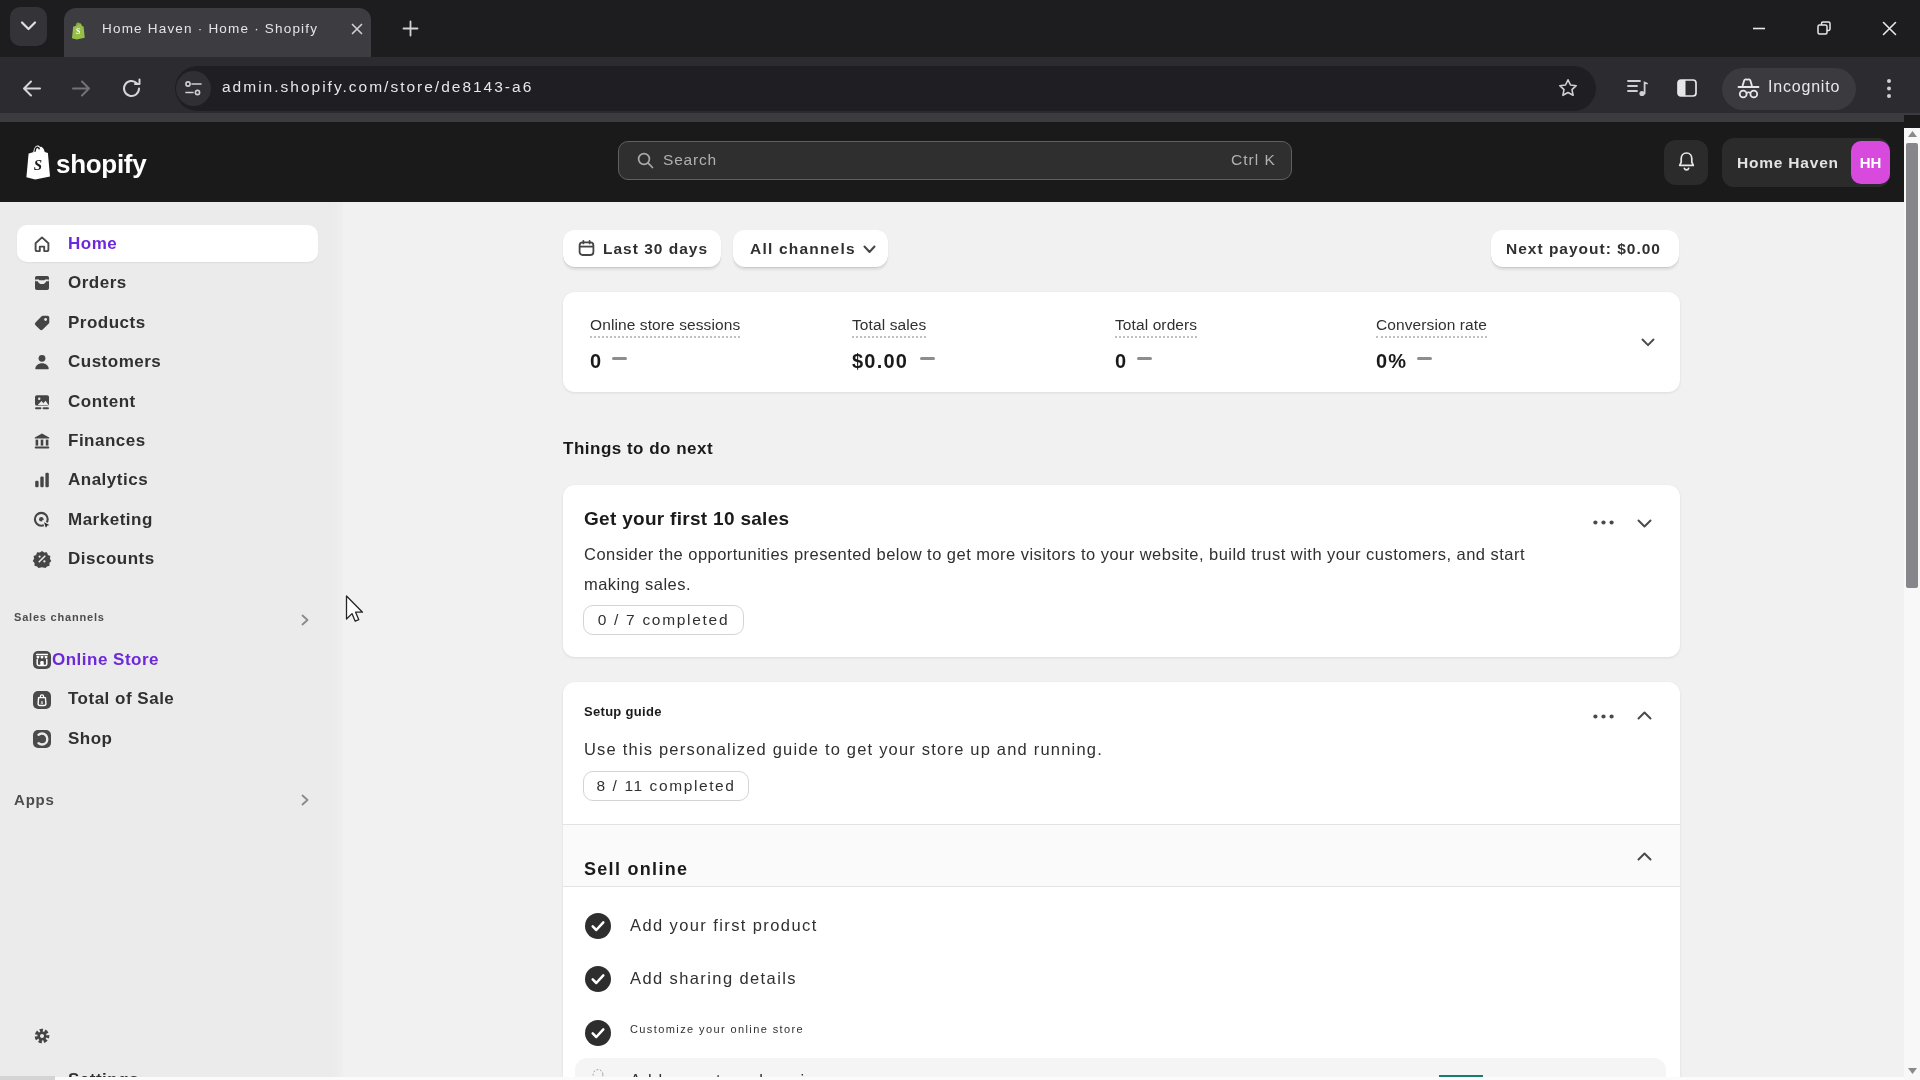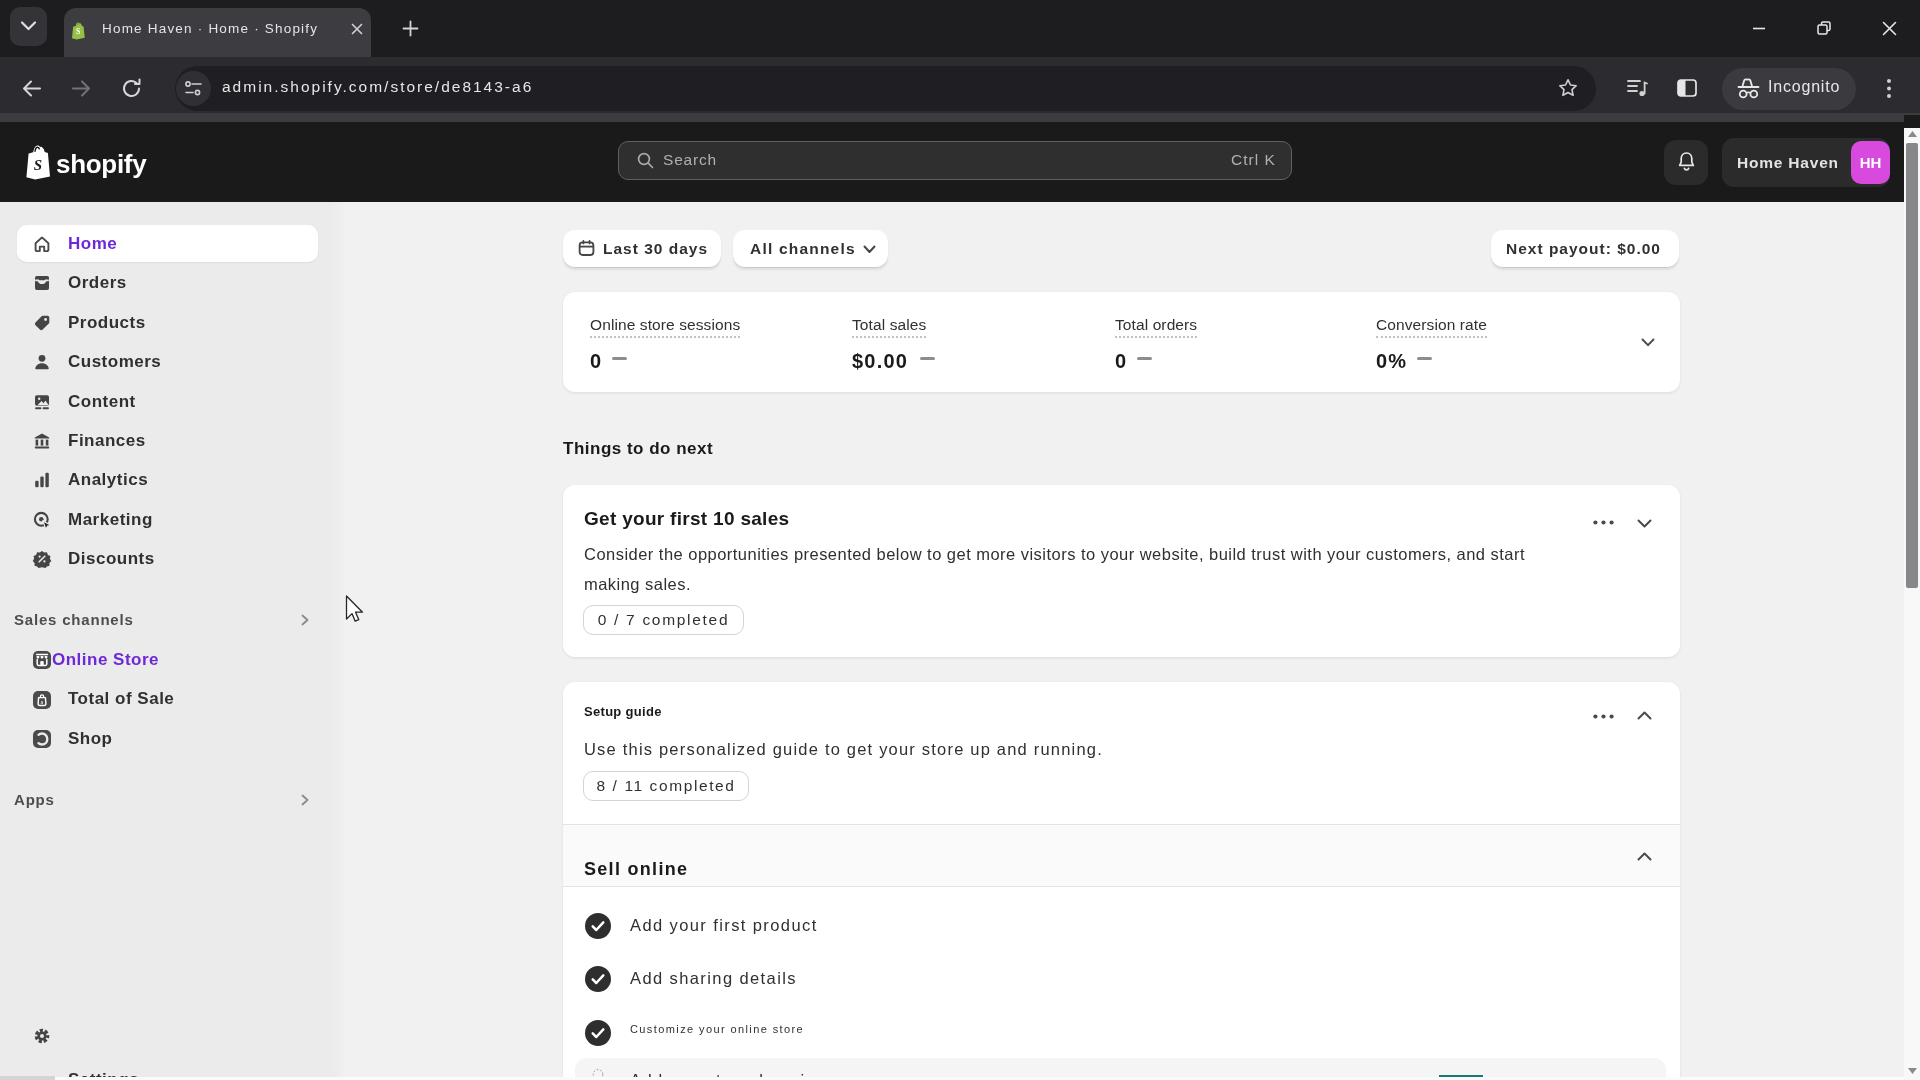--- a/index.html
+++ b/index.html
@@ -185,21 +185,21 @@
 <div class="abs" style="left:68px;top:510px;font-size:17px;font-weight:600;color:#303030;letter-spacing:0.5px;">Marketing</div>
 
 <svg class="abs" style="left:32px;top:549px;" width="20" height="20" viewBox="0 0 20 20">
     <path d="M10 2 L12.2 3.6 L14.9 3.3 L15.9 5.9 L18.4 7 L17.9 9.7 L19.3 12 L17.4 14 L17.5 16.7 L14.9 17.5 L13.5 19 L10 18.2 L6.5 19 L5.1 17.5 L2.5 16.7 L2.6 14 L0.7 12 L2.1 9.7 L1.6 7 L4.1 5.9 L5.1 3.3 L7.8 3.6 Z" fill="#454545"></path>
     <path d="M7.2 12.8 L12.8 7.2" stroke="#ebebeb" stroke-width="1.6" stroke-linecap="round"></path>
     <circle cx="7.6" cy="7.6" r="1.1" fill="#ebebeb"></circle>
     <circle cx="12.4" cy="12.4" r="1.1" fill="#ebebeb"></circle>
   </svg>
 <div class="abs" style="left:68px;top:549px;font-size:17px;font-weight:600;color:#303030;letter-spacing:0.5px;">Discounts</div>
 
-<div class="abs" style="left:14px;top:611px;font-size:15px;font-weight:600;color:#4d4d4d;letter-spacing:0.8px;">Sales channels</div>
+<div class="abs" style="left:14px;top:611px;font-size:11px;font-weight:600;color:#4d4d4d;letter-spacing:0.8px;">Sales channels</div>
 <svg class="abs" style="left:299px;top:613px;" width="12" height="14" viewBox="0 0 12 14">
     <path d="M3.5 2.5 L8.5 7 L3.5 11.5" stroke="#8a8a8a" stroke-width="1.8" fill="none" stroke-linecap="round" stroke-linejoin="round"></path>
   </svg>
 
 <svg class="abs" style="left:31px;top:649px;" width="22" height="22" viewBox="0 0 22 22">
     <rect x="2" y="2" width="18" height="18" rx="5" fill="#4a4a4a"></rect>
     <path d="M5.6 5.6 H16.4" stroke="#fff" stroke-width="1.5" stroke-linecap="round"></path>
     <path d="M5.6 7 v1.2 a1.35 1.35 0 0 0 2.7 0 V7 Z M9.65 7 v1.2 a1.35 1.35 0 0 0 2.7 0 V7 Z M13.7 7 v1.2 a1.35 1.35 0 0 0 2.7 0 V7 Z" fill="#fff"></path>
     <path d="M6.2 10.4 V15 a1.4 1.4 0 0 0 1.4 1.4 h6.8 a1.4 1.4 0 0 0 1.4 -1.4 V10.4" stroke="#fff" stroke-width="1.5" fill="none" stroke-linecap="round"></path>
     <path d="M9.3 16 V13.2 a1.1 1.1 0 0 1 1.1 -1.1 h1.2 a1.1 1.1 0 0 1 1.1 1.1 V16 Z" fill="#fff"></path>

